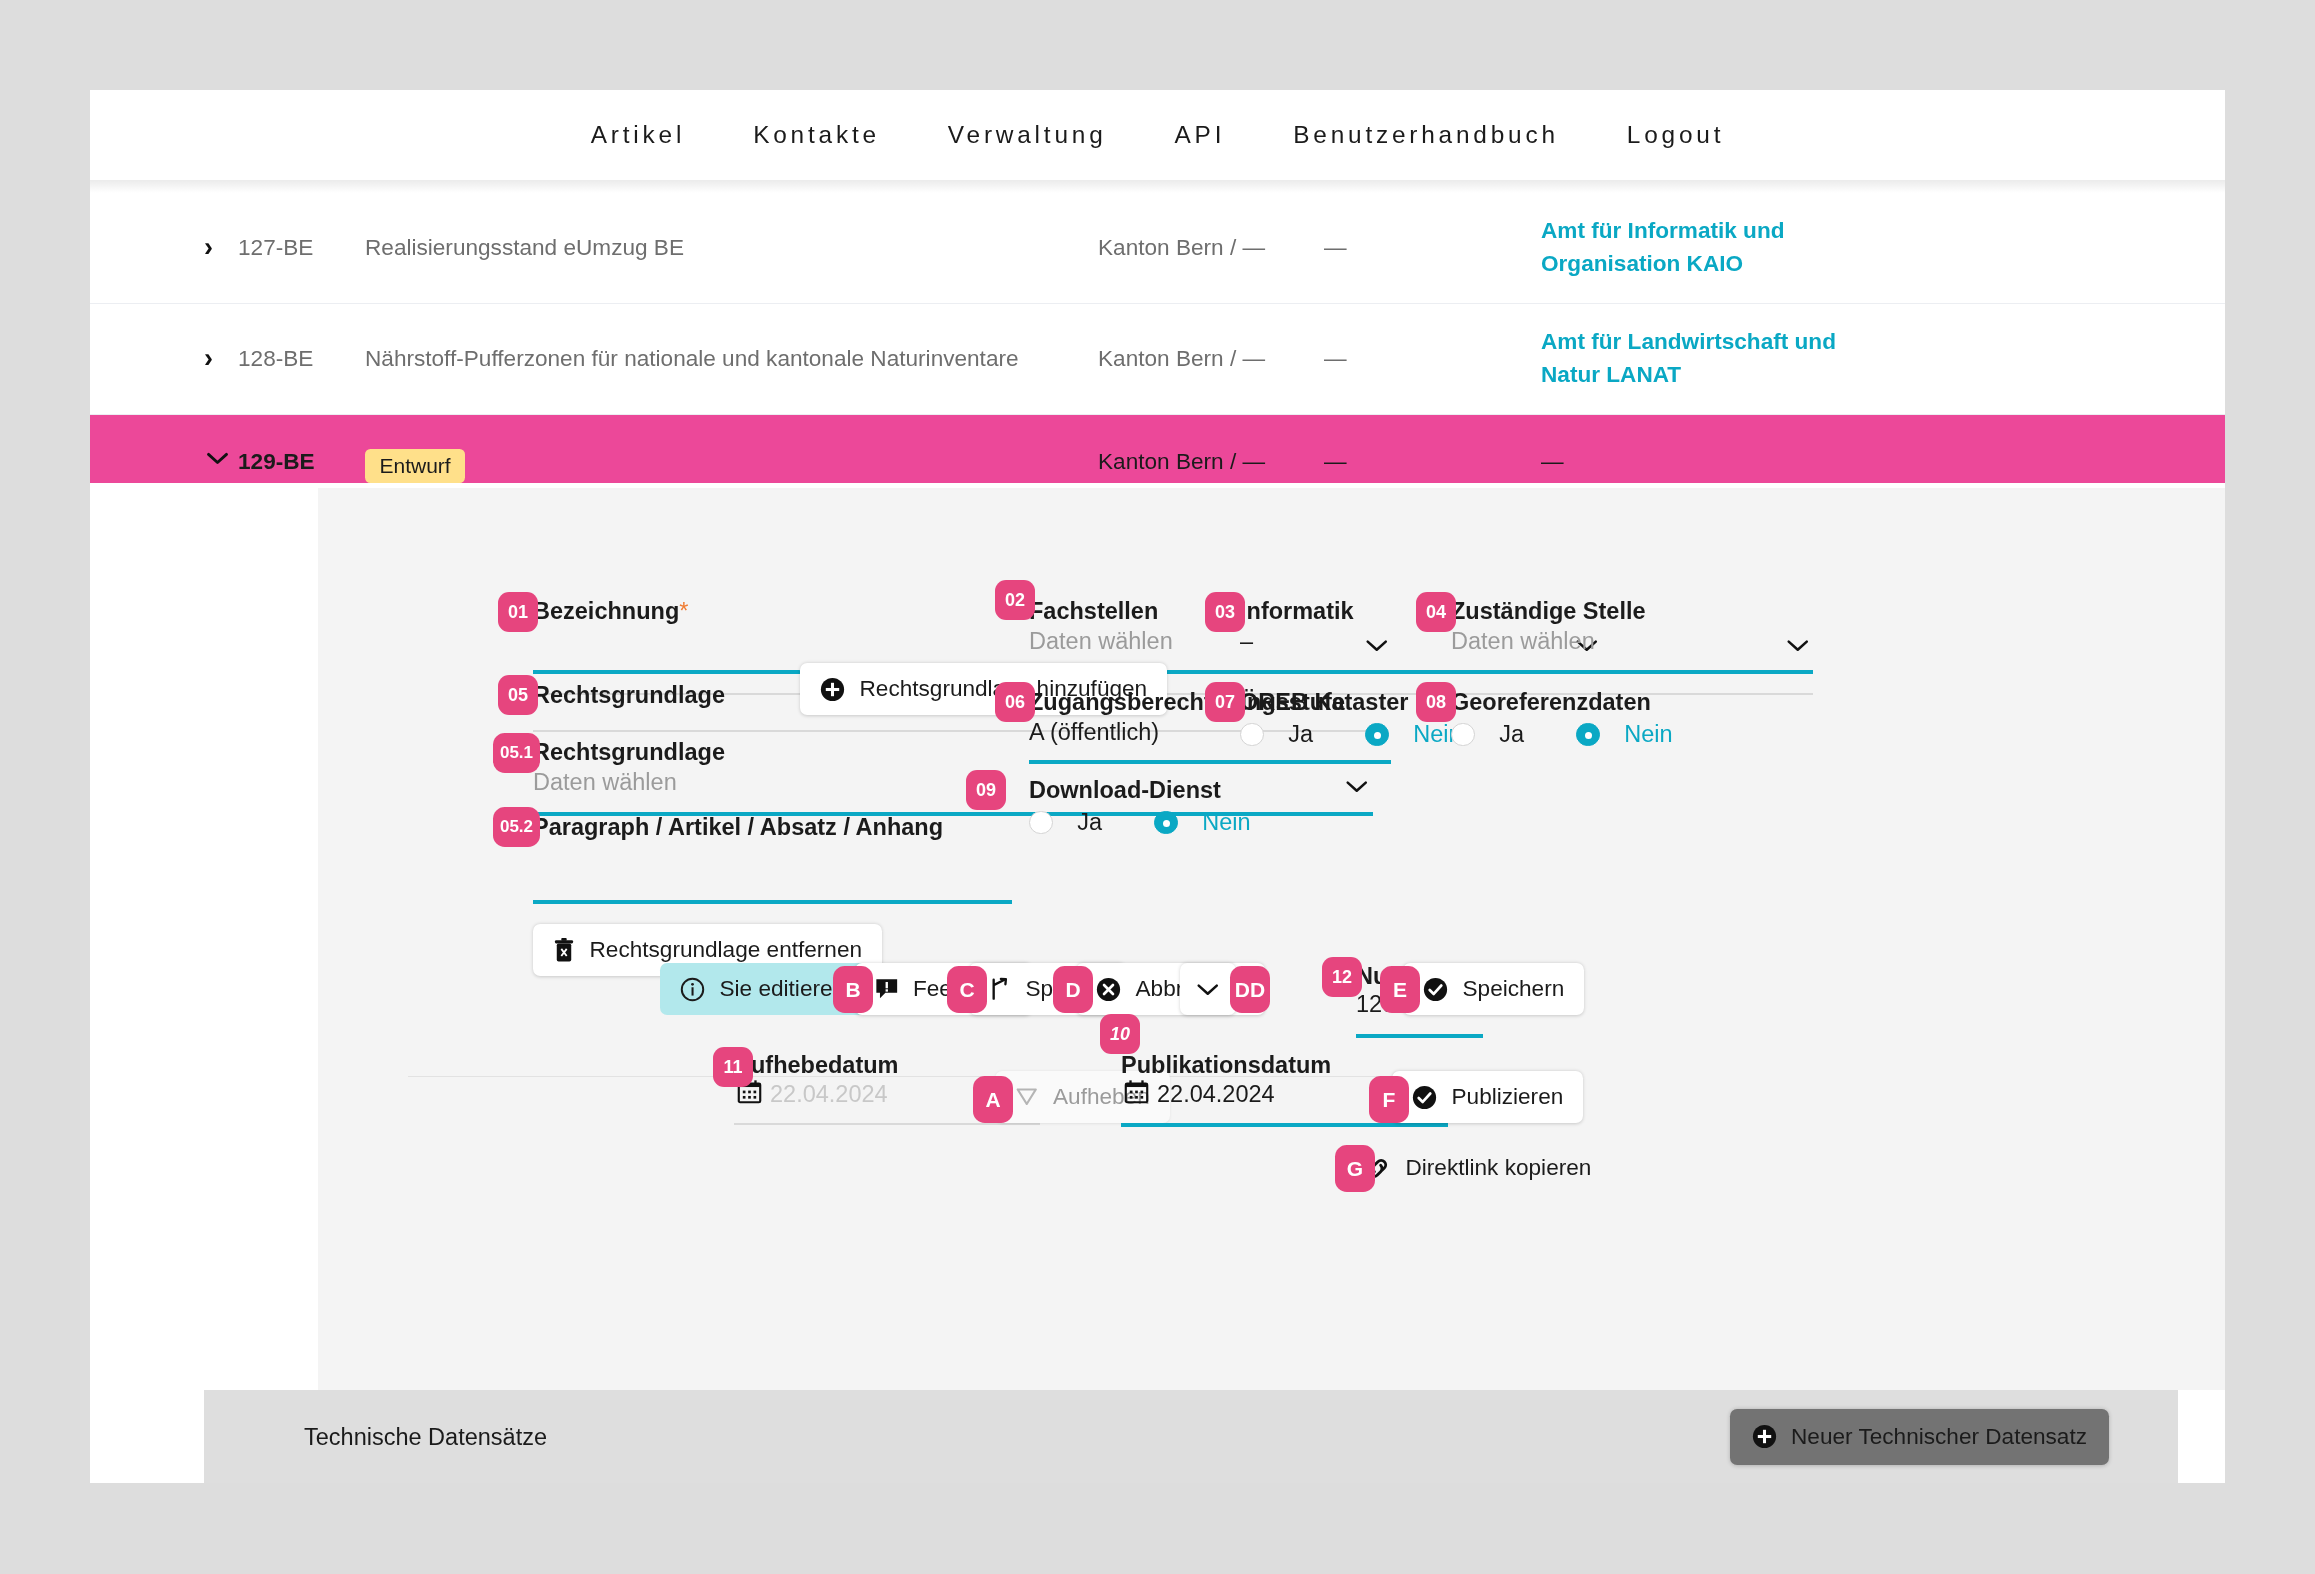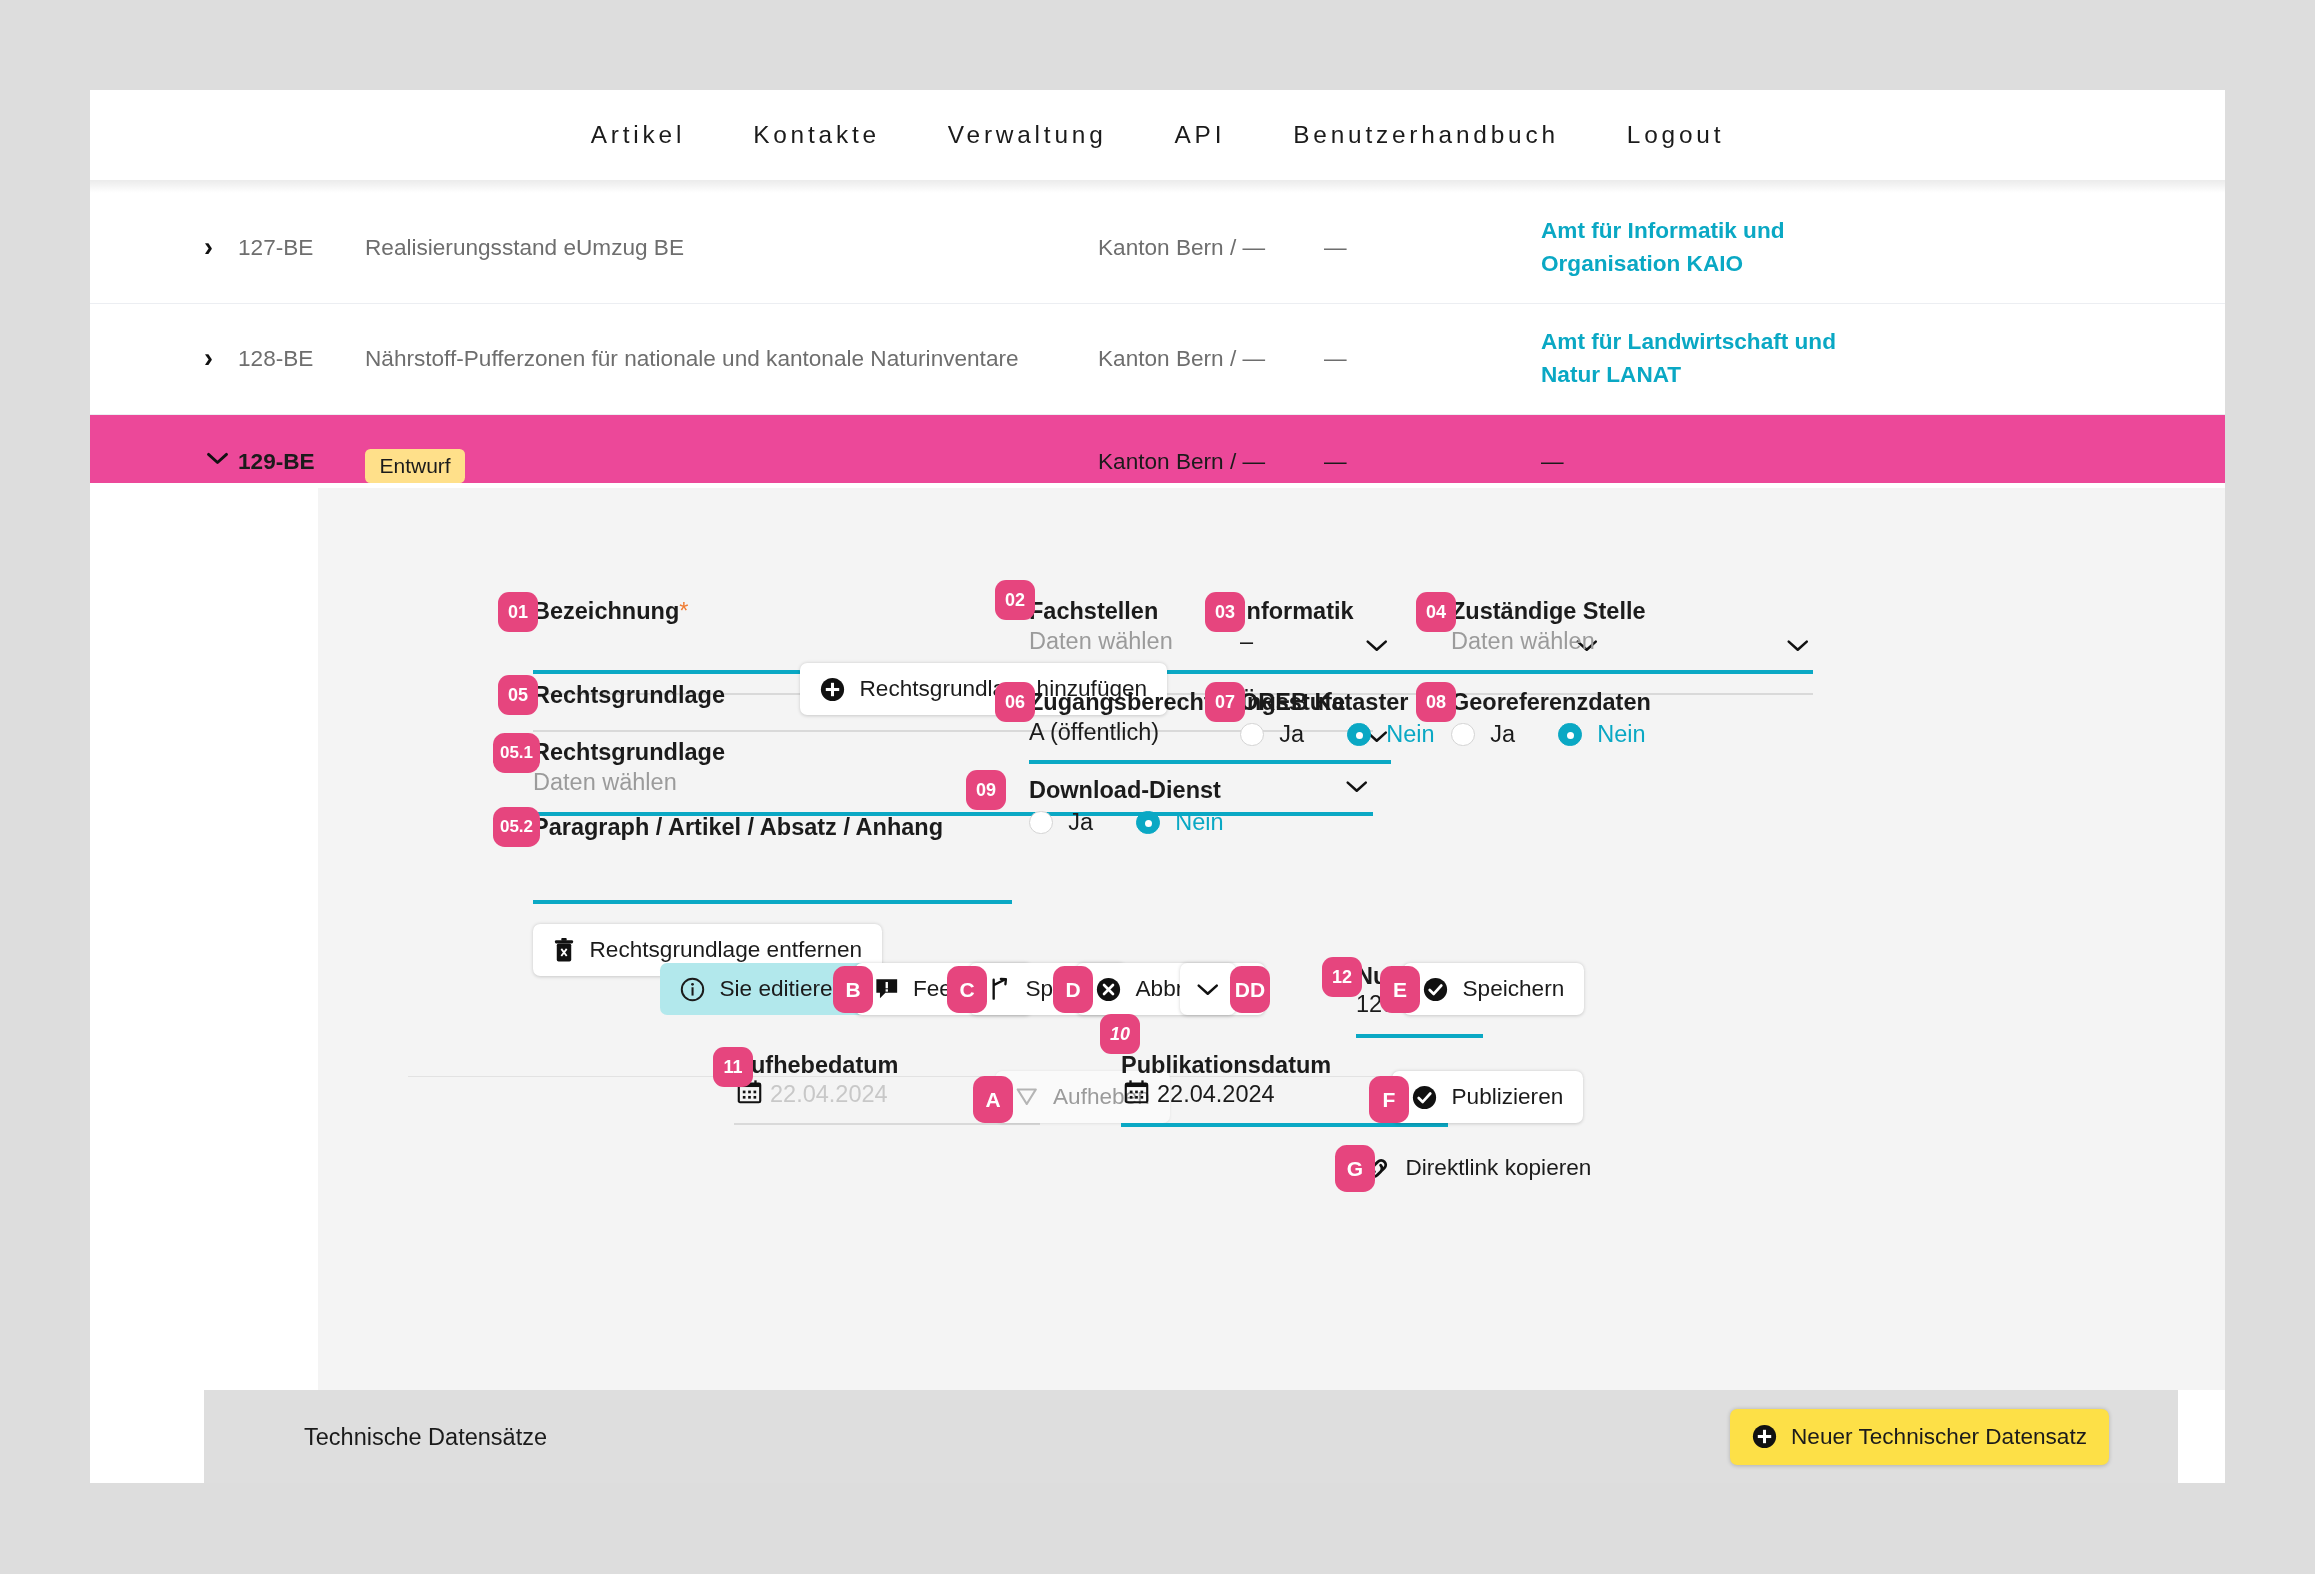--- a/index.html
+++ b/index.html
@@ -137,21 +137,21 @@
   .underline.grey { background: #d9d9d9; height: 1.8px; }
 
   .chev {
     position: absolute;
     font-size: 0;
     width: 23.5px; height: 14.5px;
   }
   .chev svg { width: 23.5px; height: 14.5px; display: block; }
 
   
-  .radio-wrap { position: absolute; display: flex; align-items: center; gap: 3px; }
+  .radio-wrap { position: absolute; display: flex; align-items: center; gap: 12px; }
   .radio {
     width: 23.5px; height: 23.5px; border-radius: 50%;
     background: #fff; border: 1.4px solid #d4d4d4;
     display: inline-block; position: relative;
   }
   .radio.on { background: #0aa8c4; border-color: #0aa8c4; }
   .radio.on::after {
     content: ""; position: absolute;
     left: 8.1px; top: 8.1px; width: 7.2px; height: 7.2px;
     border-radius: 50%; background: #fff;
@@ -203,21 +203,21 @@
   }
   .foot-title {
     position: absolute; left: 100px; top: 50%;
     transform: translateY(-50%);
     font-size: 23.5px; color: #1b1b1b;
   }
   .foot-btn {
     position: absolute;
     right: 159px; top: 50%;
     transform: translateY(-50%);
-    background: #fde047;
+    background: #737373;
     border-radius: 7.2px;
     box-shadow: 0 0.9px 4.5px rgba(0,0,0,0.2);
     height: 56px;
     display: flex; align-items: center;
     padding: 0 22px; gap: 14.5px;
     font-size: 22.6px; color: #1b1b1b;
     white-space: nowrap; cursor: pointer;
   }
   .white-strip {
     position: absolute;

